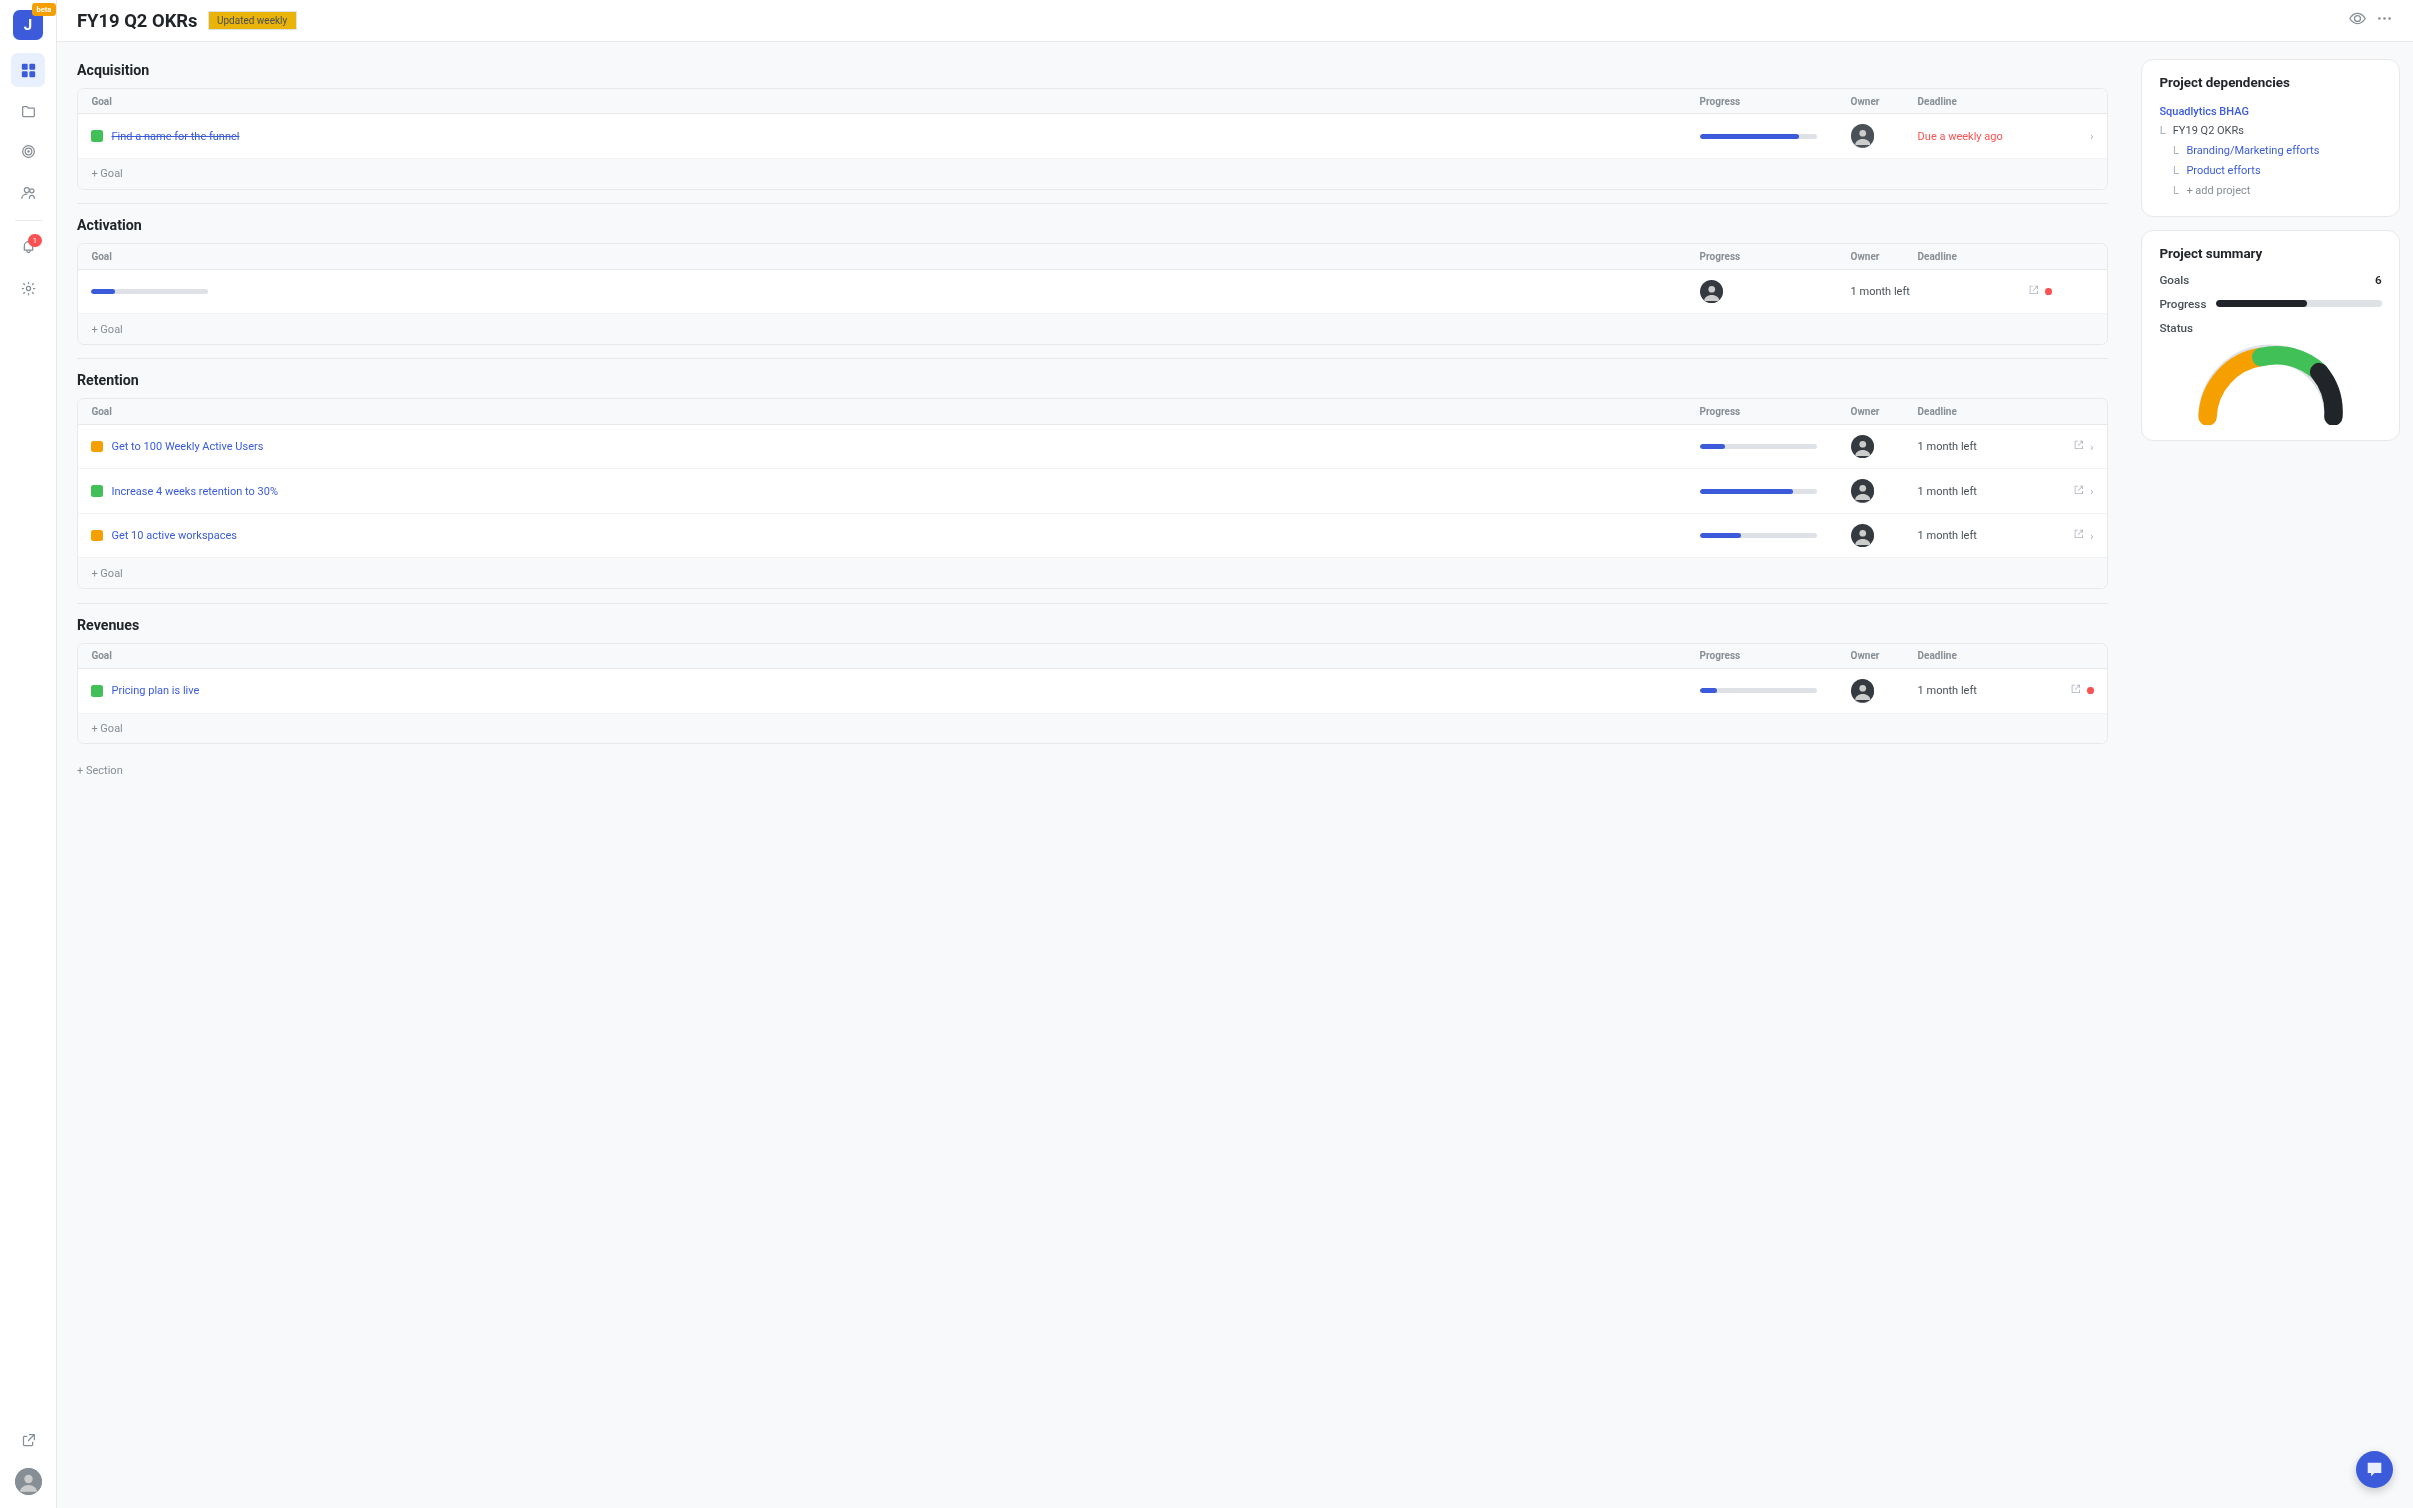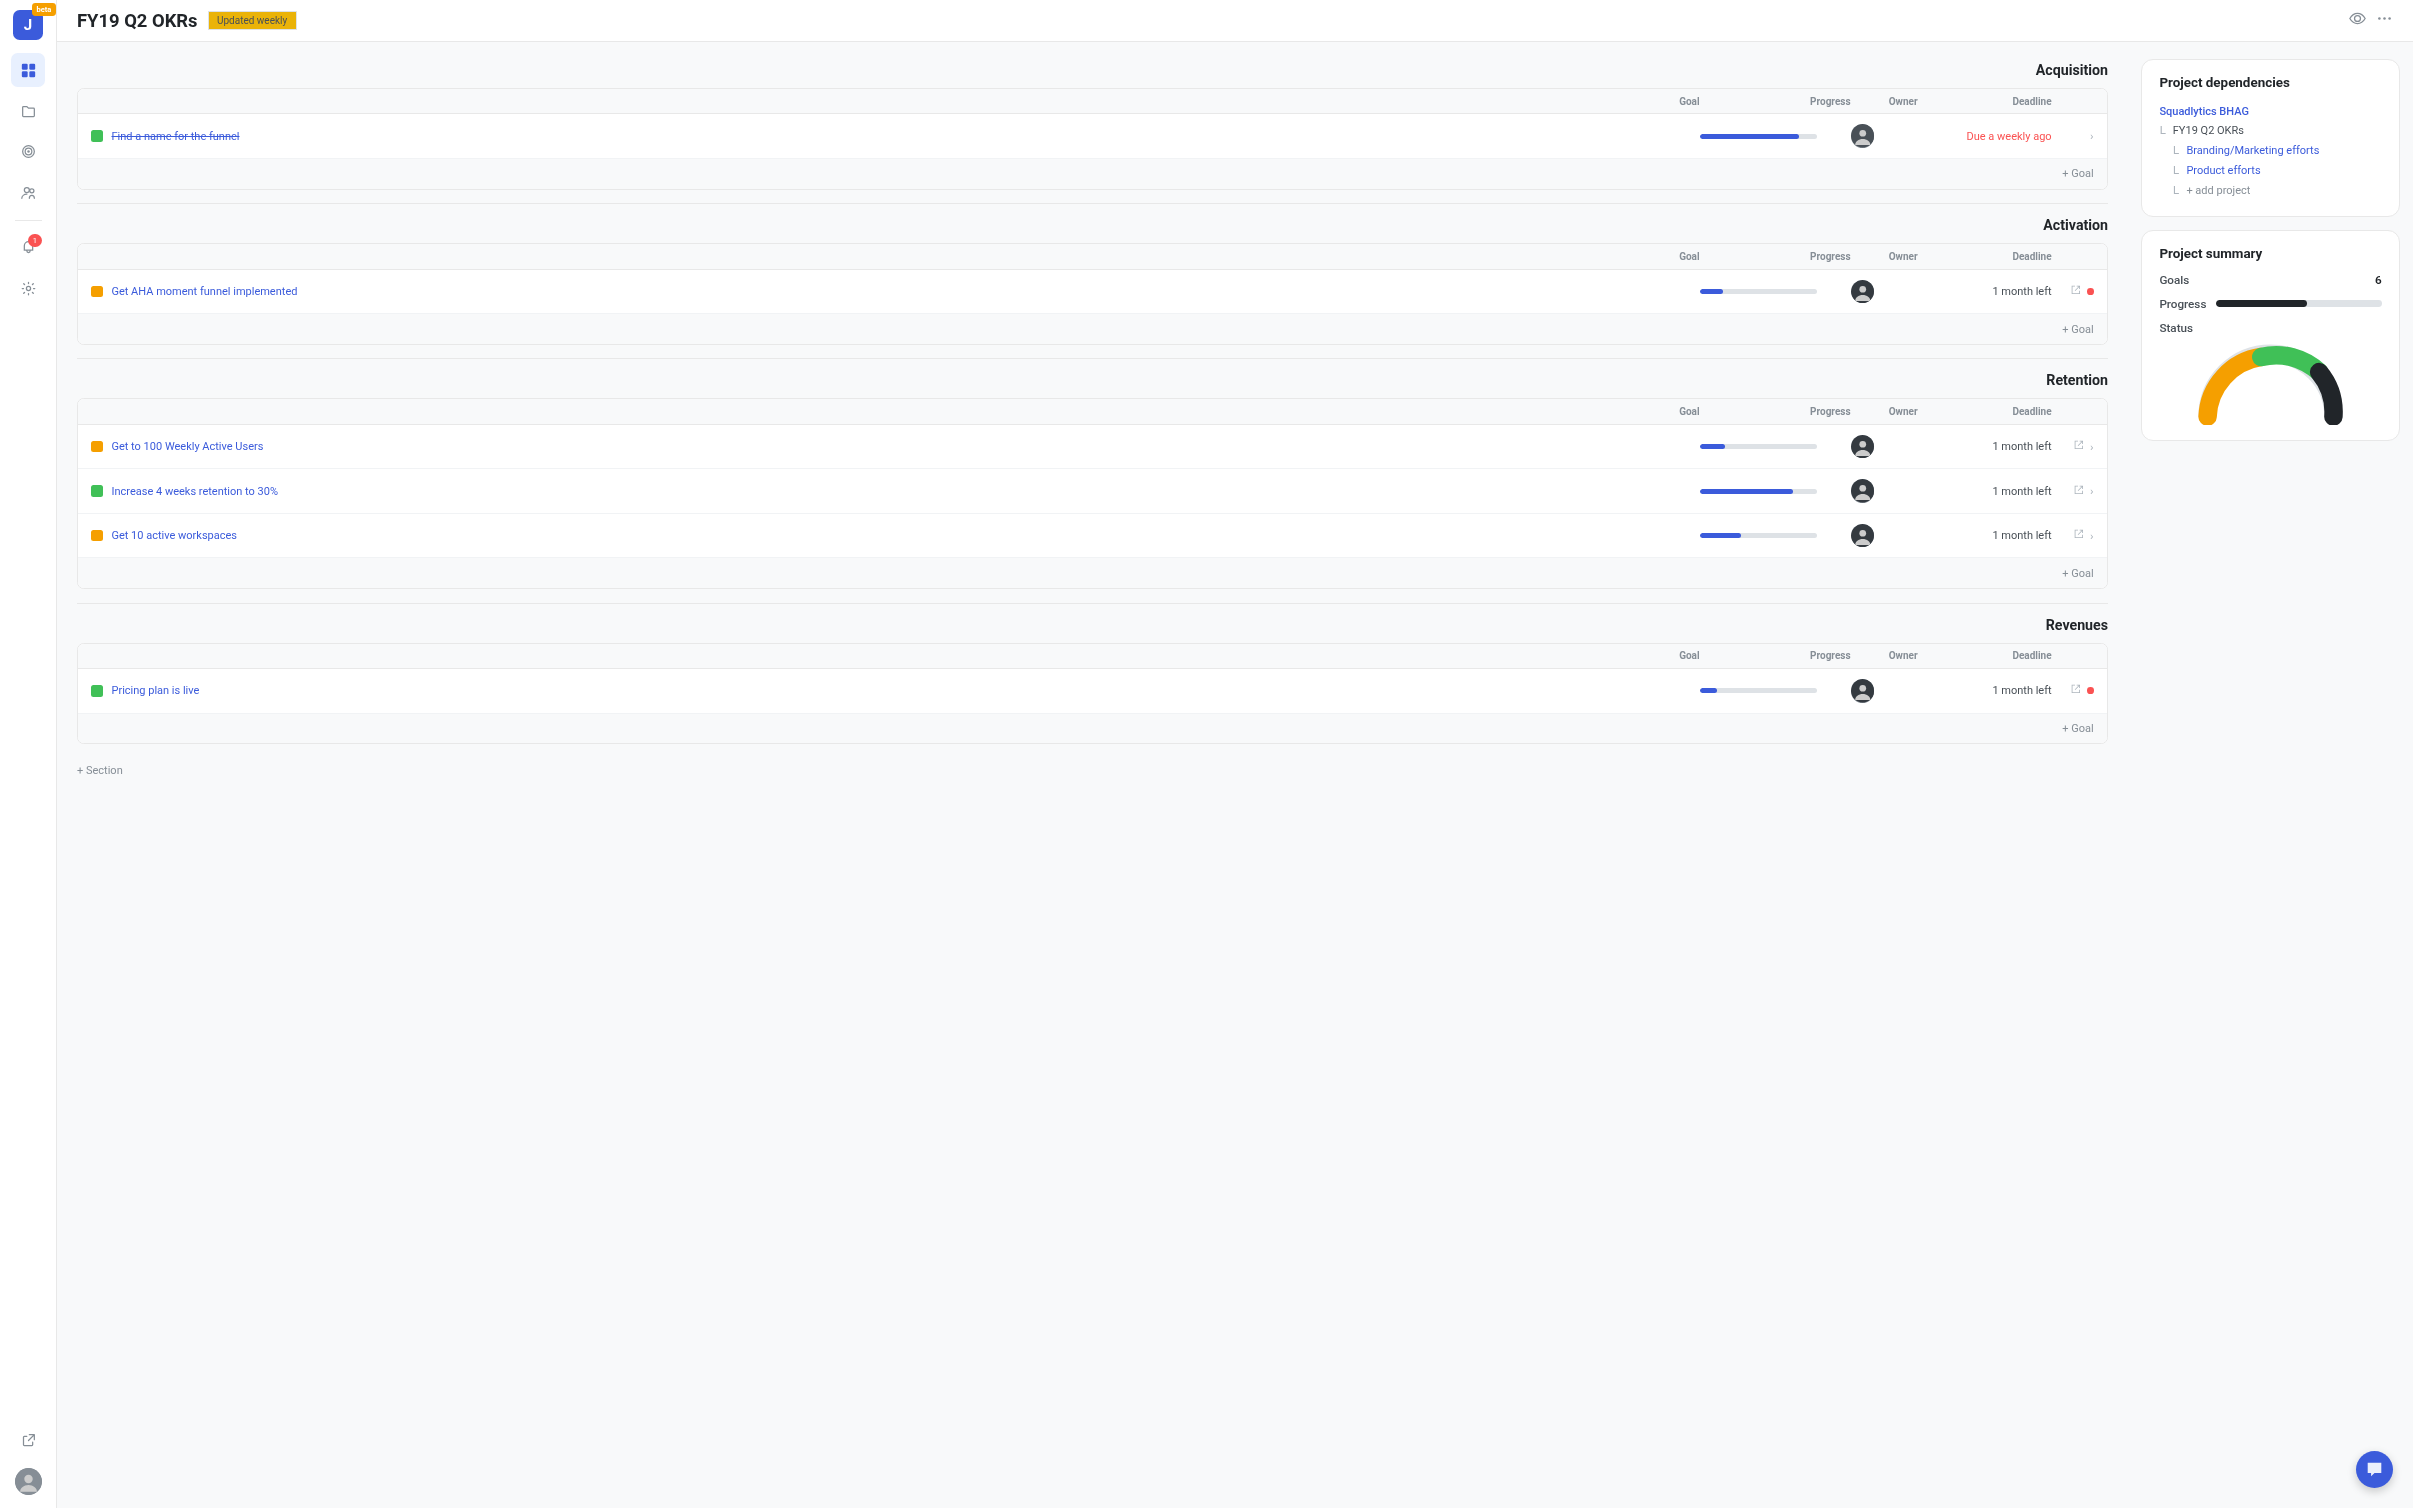--- a/index.html
+++ b/index.html
@@ -156,21 +156,20 @@
 
     .okr-content {
       flex: 1;
       overflow-y: auto;
       padding: 20px 20px 20px 20px;
     }
 
     
     .okr-section {
       margin-bottom: 13.4px;
-      text-align: right;
     }
     .section-title {
       font-size: 14.2px;
       font-weight: 700;
       color: #212529;
       margin-bottom: 10px;
     }
     .goals-table {
       background: #fff;
       border: 0.8px solid #e8e8e8;
@@ -546,24 +545,20 @@
         <div class="section-title">Activation</div>
         <div class="goals-table">
           <div class="goals-header">
             <span>Goal</span>
             <span>Progress</span>
             <span>Owner</span>
             <span>Deadline</span>
             <span></span>
           </div>
           <div class="goal-row">
-            <div class="goal-name">
-              <div class="goal-dot yellow"></div>
-              <a class="goal-link" href="#">Get AHA moment funnel implemented</a>
-            </div>
             <div>
               <div class="progress-bar-container">
                 <div class="progress-bar-fill" style="width: 20%;"></div>
               </div>
             </div>
             <div class="person-icon">
               <svg viewBox="0 0 28 28" fill="none" xmlns="http://www.w3.org/2000/svg" width="23.5" height="23.5">
                 <circle cx="14" cy="14" r="14" fill="#343a40"></circle>
                 <circle cx="14" cy="11" r="4" fill="#ccc"></circle>
                 <path d="M5 25C5 20.86 9.03 18 14 18C18.97 18 23 20.86 23 25" fill="#ccc"></path>

